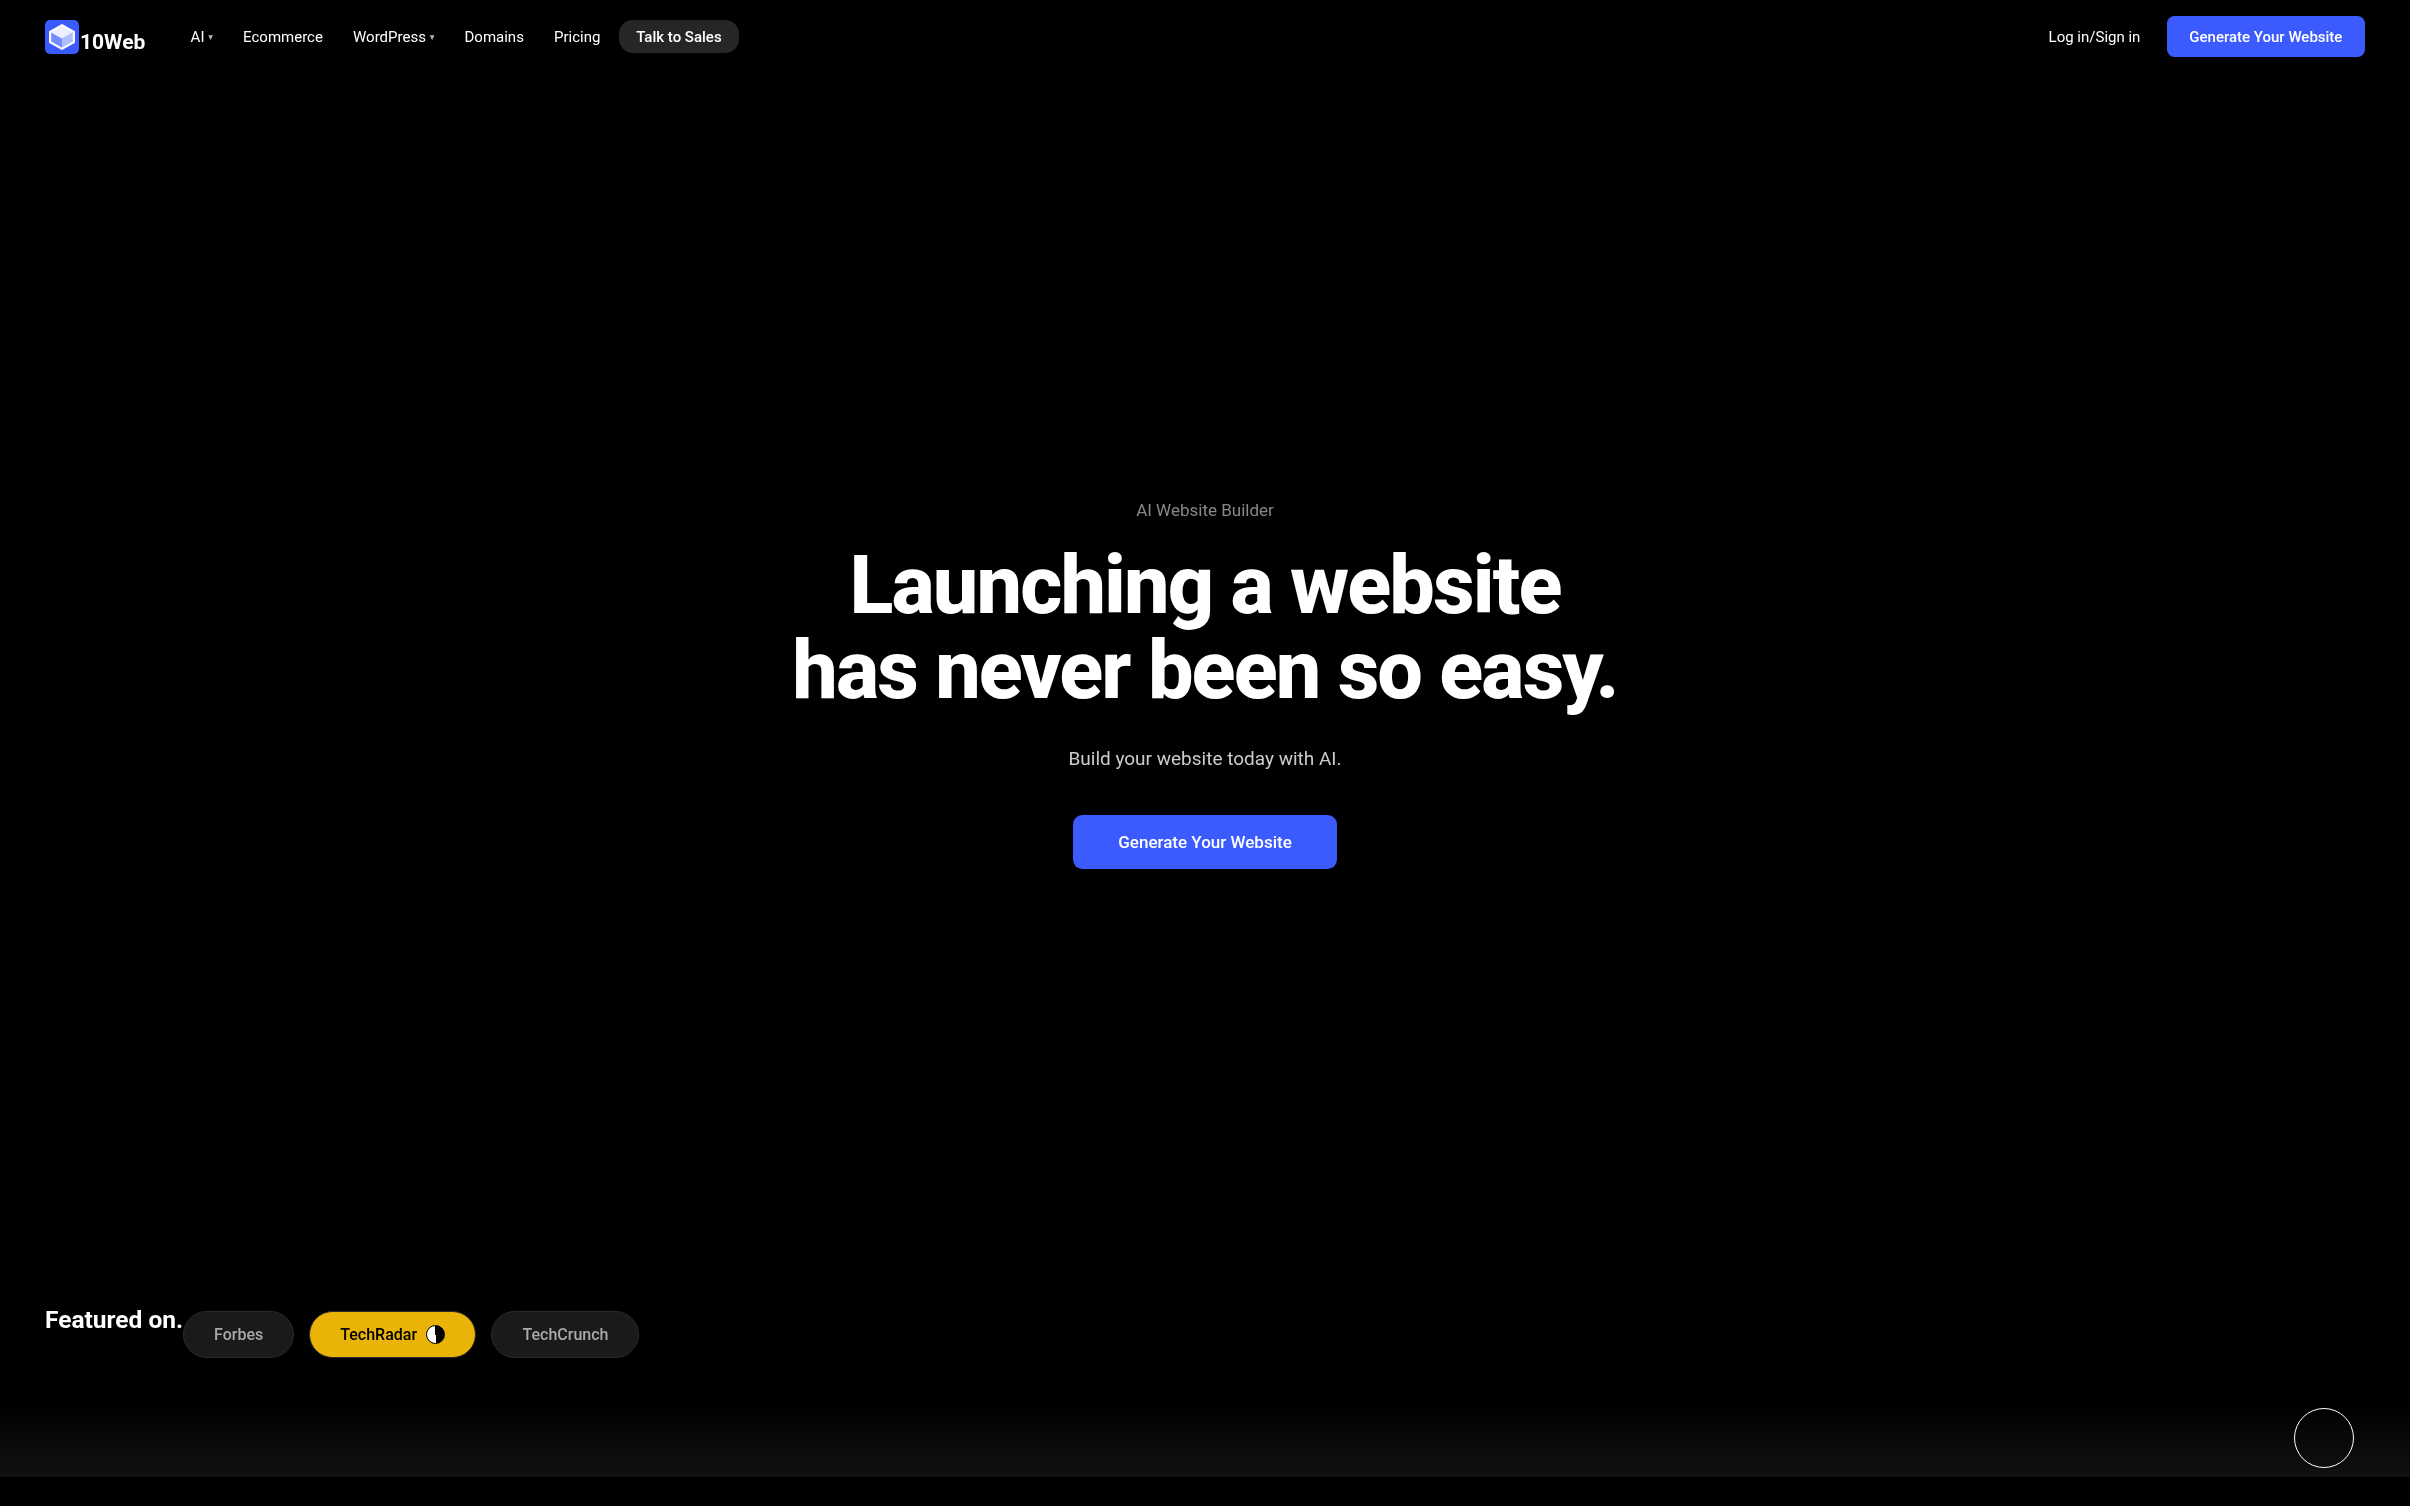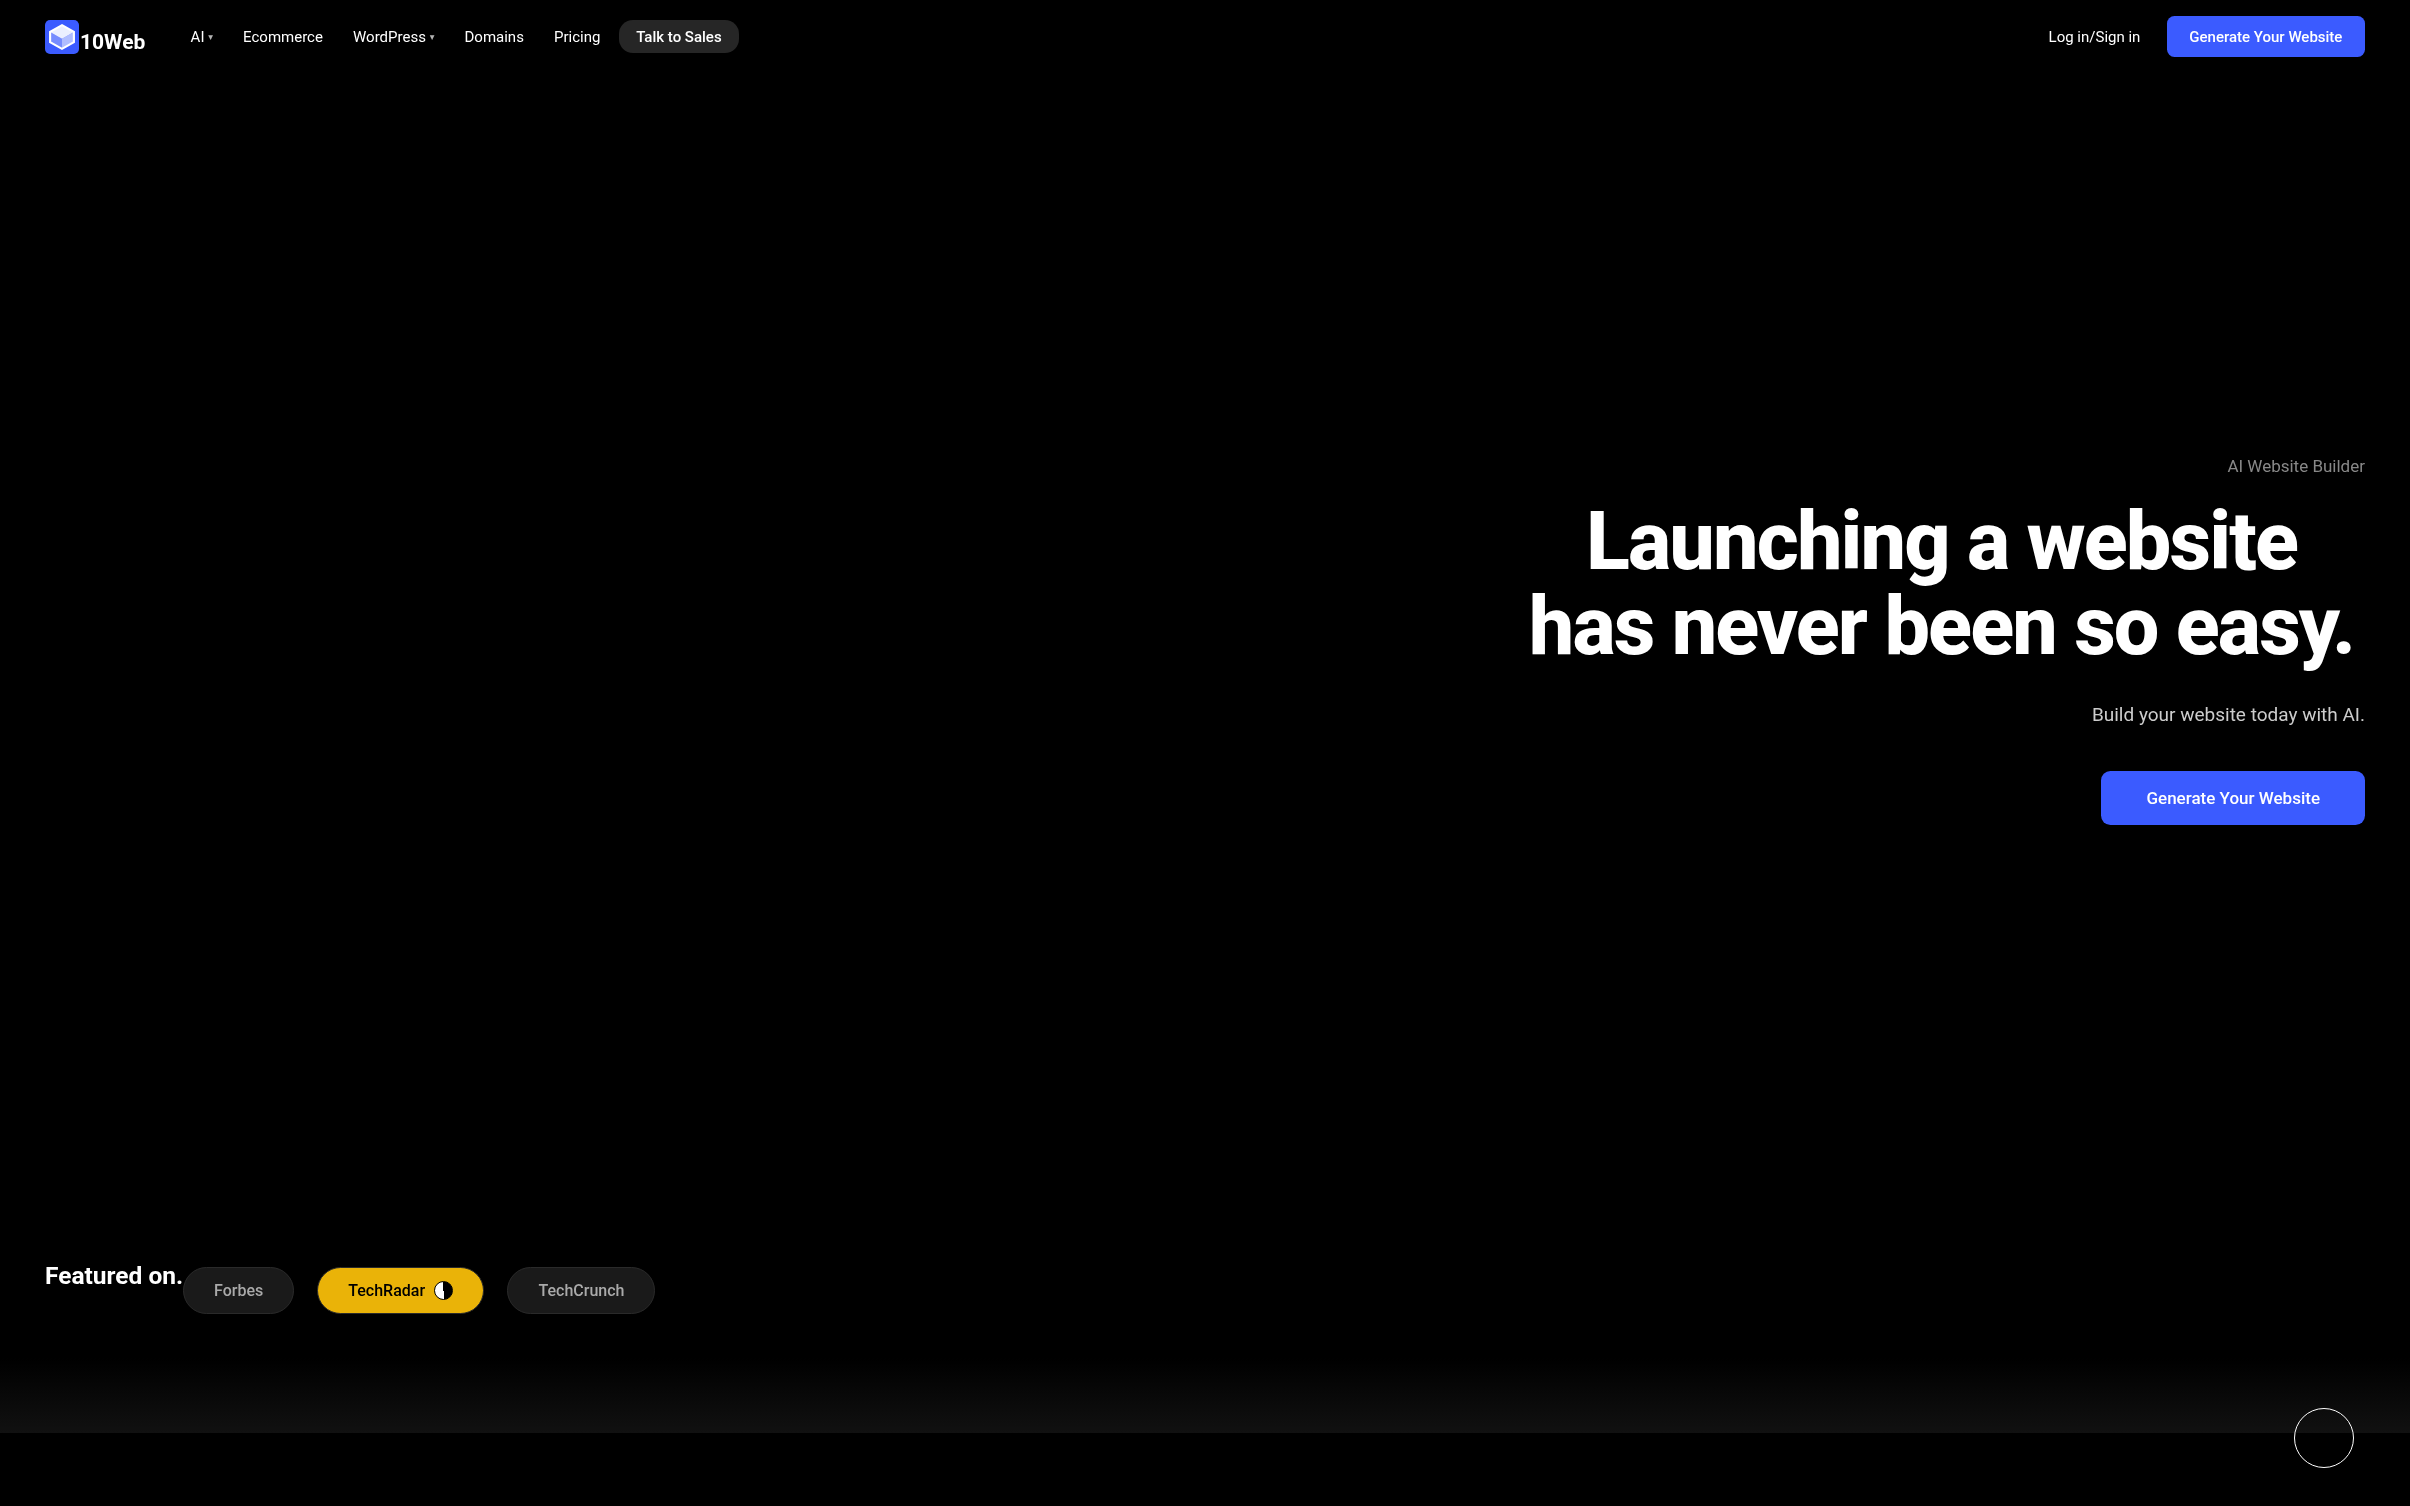--- a/index.html
+++ b/index.html
@@ -112,25 +112,26 @@
       border-radius: 7.5px;
       border: none;
       cursor: pointer;
       text-decoration: none;
     }
 
     
     .hero {
       display: flex;
       flex-direction: column;
-      align-items: flex-end;
+      align-items: center;
       justify-content: center;
       text-align: center;
       padding: 151px 45px 75px;
       min-height: 80vh;
+      margin-top: 44px;
     }
 
     .hero-eyebrow {
       font-size: 17px;
       color: #888888;
       margin-bottom: 22.6px;
       font-weight: 400;
     }
 
     .hero-title {
@@ -174,21 +175,21 @@
     .featured-title {
       font-size: 24.5px;
       font-weight: 700;
       color: #ffffff;
       margin-bottom: 30px;
     }
 
     .featured-logos {
       display: flex;
       align-items: flex-start;
-      gap: 23px;
+      gap: 15px;
     }
 
     .featured-logo-pill {
       background: #1a1a1a;
       border-radius: 47px;
       padding: 13px 30px;
       font-size: 16px;
       font-weight: 500;
       color: #aaaaaa;
       border: 0.9px solid #2a2a2a;

